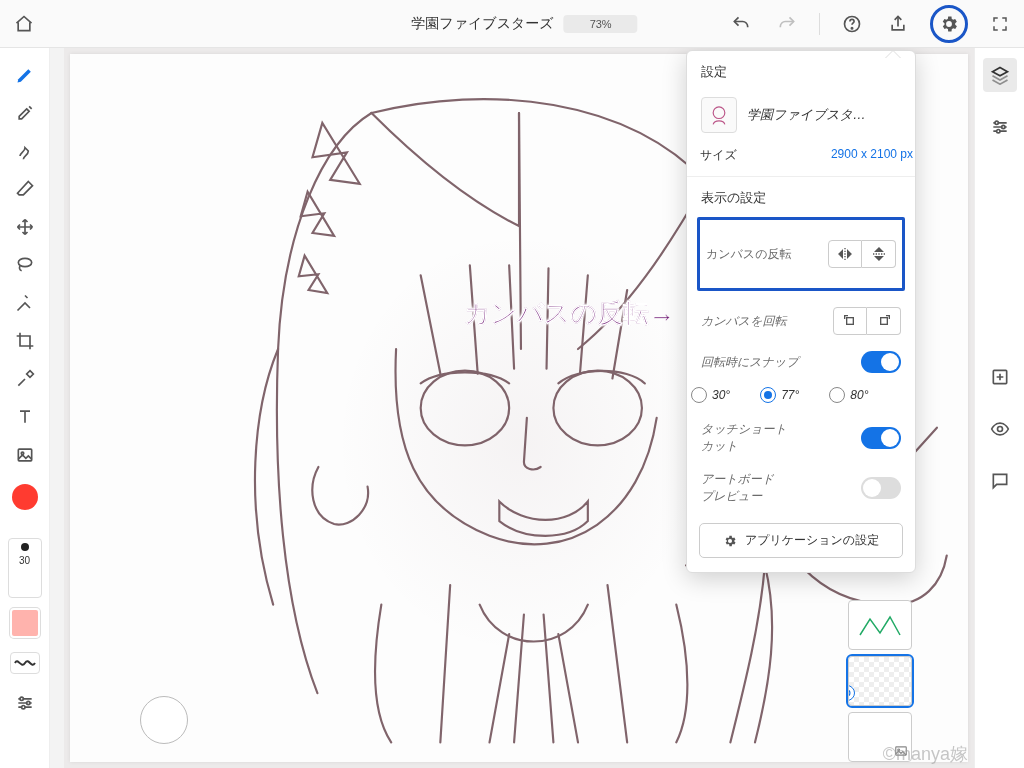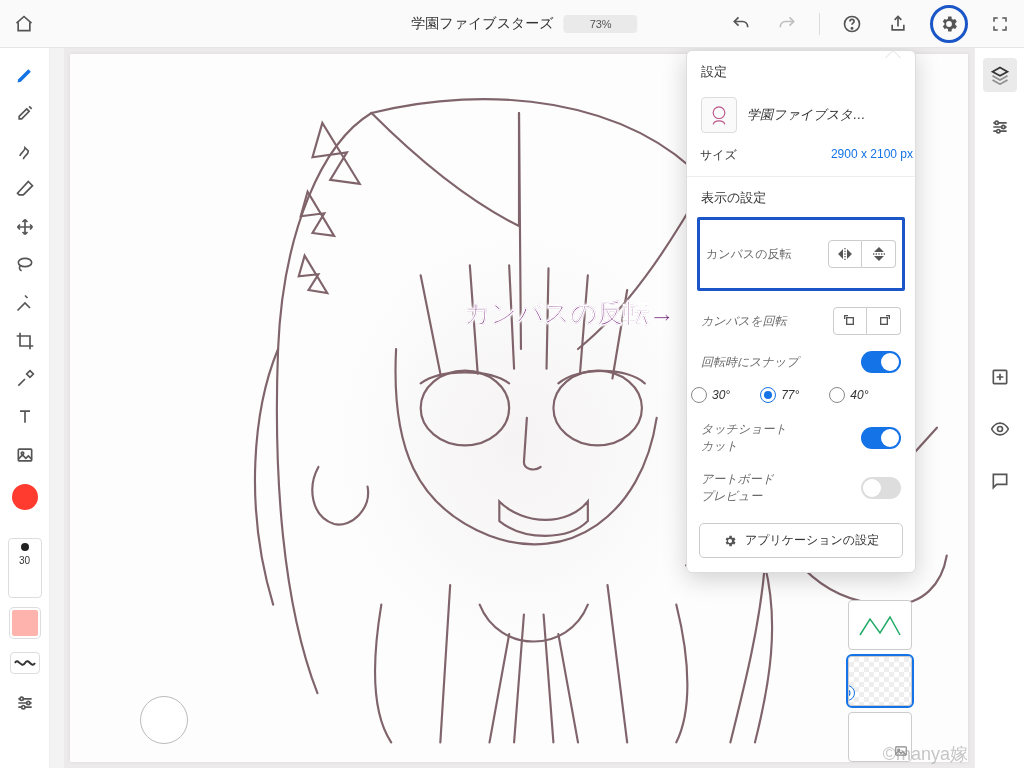--- a/index.html
+++ b/index.html
@@ -420,21 +420,21 @@
           <div class="radio">
               <span class="r-outer"></span>
               <span>30°</span>
             </div>
           <div class="radio sel">
               <span class="r-outer"></span>
               <span>77°</span>
             </div>
           <div class="radio">
               <span class="r-outer"></span>
-              <span>40°</span>
+              <span>80°</span>
             </div>
         </div>
 
         <div class="row">
           <span class="label" style="white-space:pre-line">タッチショート
 カット</span>
           <div class="toggle"></div>
         </div>
         <div class="row">
           <span class="label" style="white-space:pre-line">アートボード

